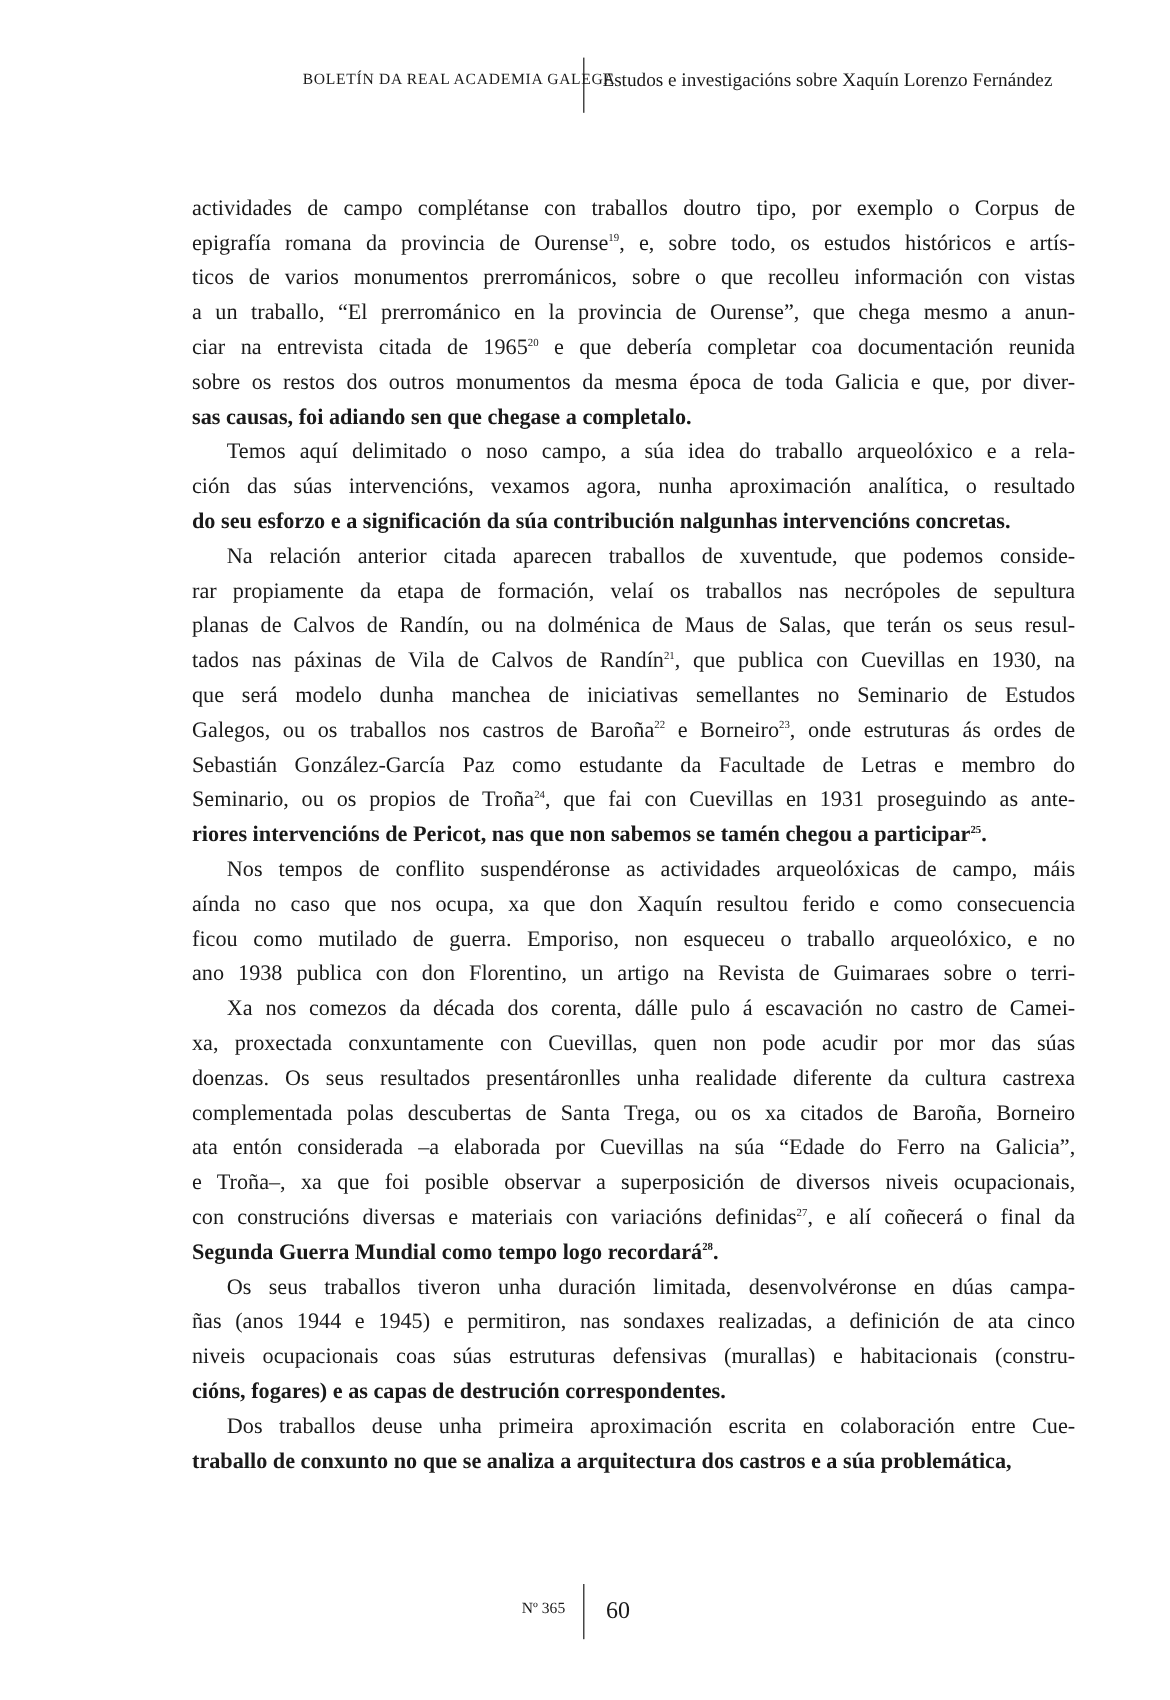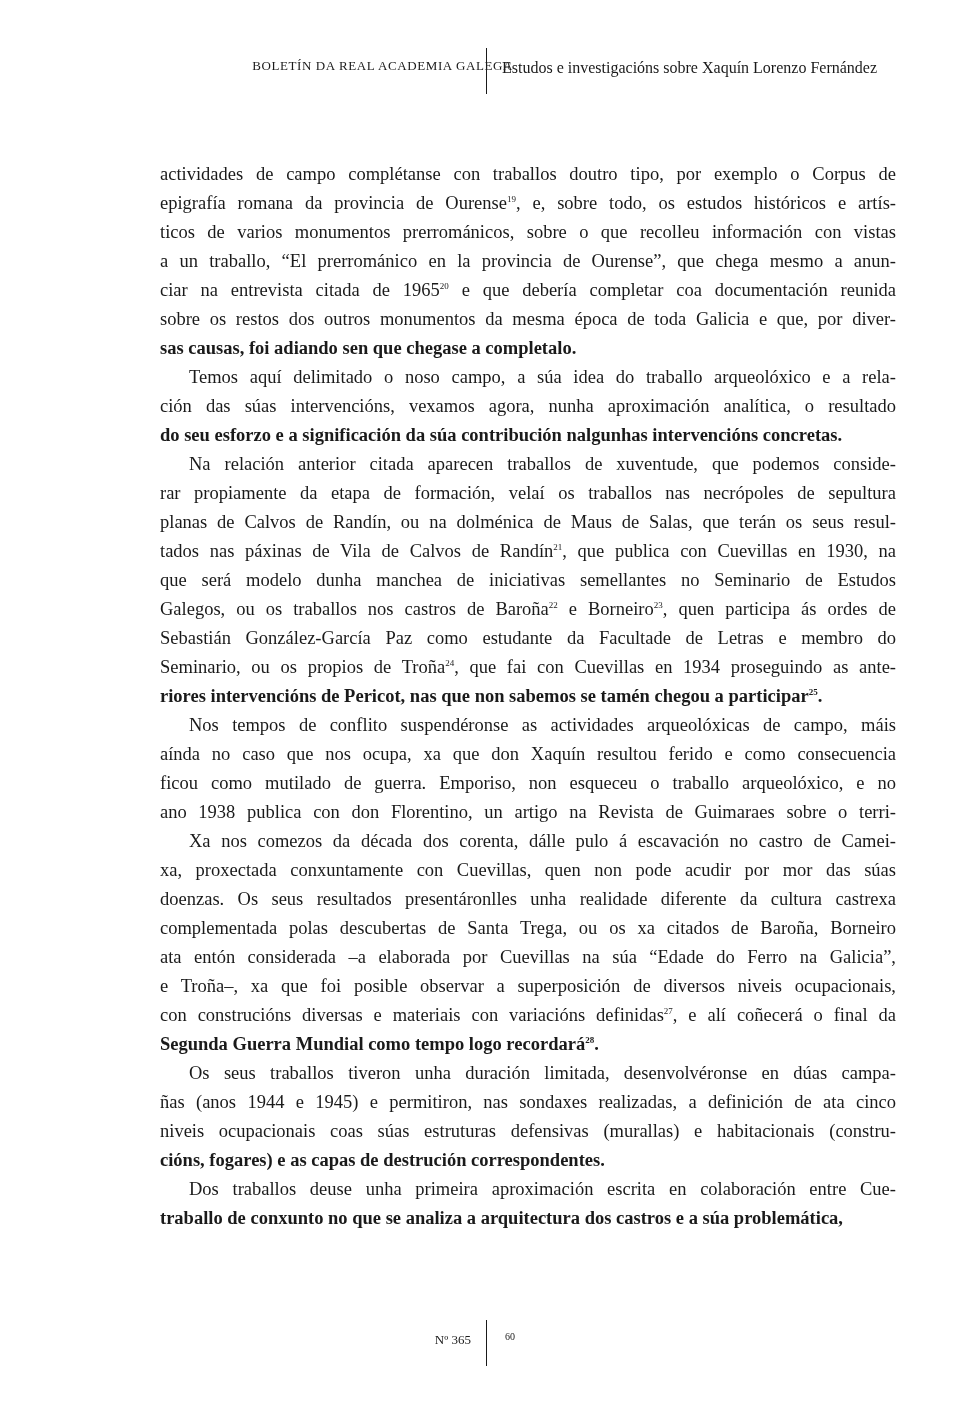--- a/index.html
+++ b/index.html
@@ -11,21 +11,21 @@
   .header-right { position: absolute; left: 502px; top: 13px; font-size: 16px; white-space: nowrap; }
   .body-text { position: absolute; left: 120px; top: 160px; width: 736px; margin-left: 40px; }
   .line { display: block; height: 29px; line-height: 29px; font-size: 18.5px; white-space: nowrap;
           text-align: justify; text-align-last: justify; overflow: visible; }
   .line.last { text-align-last: left; font-weight: bold; }
   .line.indent { padding-left: 29px; }
   sup { font-size: 9px; vertical-align: 7px; line-height: 0; }
   .footer { position: absolute; top: 1320px; left: 0; width: 975px; height: 48px; }
   .footer-left { position: absolute; right: 504px; top: 12px; font-size: 13px; white-space: nowrap; }
   .footer-rule { position: absolute; left: 486px; top: 0; width: 1px; height: 46px; background: #1a1a1a; }
-  .footer-right { position: absolute; left: 505px; top: 11px; font-size: 10px; font-weight: normal; }
+  .footer-right { position: absolute; left: 505px; top: 11px; font-size: 20px; font-weight: normal; }
 </style>
 </head>
 <body>
 
 <div class="header">
   <span class="header-left">BOLETÍN DA REAL ACADEMIA GALEGA</span>
   <span class="header-rule"></span>
   <span class="header-right">Estudos e investigacións sobre Xaquín Lorenzo Fernández</span>
 </div>
 
@@ -43,23 +43,23 @@
       <span class="line indent"><span>Temos aquí delimitado o noso campo, a súa idea do traballo arqueolóxico e a rela-</span></span>
       <span class="line"><span>ción das súas intervencións, vexamos agora, nunha aproximación analítica, o resultado</span></span>
       <span class="line last"><span>do seu esforzo e a significación da súa contribución nalgunhas intervencións concretas.</span></span>
     </div>
     <div>
       <span class="line indent"><span>Na relación anterior citada aparecen traballos de xuventude, que podemos conside-</span></span>
       <span class="line"><span>rar propiamente da etapa de formación, velaí os traballos nas necrópoles de sepultura</span></span>
       <span class="line"><span>planas de Calvos de Randín, ou na dolménica de Maus de Salas, que terán os seus resul-</span></span>
       <span class="line"><span>tados nas páxinas de Vila de Calvos de Randín</span><sup>21</sup><span>, que publica con Cuevillas en 1930, na</span></span>
       <span class="line"><span>que será modelo dunha manchea de iniciativas semellantes no Seminario de Estudos</span></span>
-      <span class="line"><span>Galegos, ou os traballos nos castros de Baroña</span><sup>22</sup><span> e Borneiro</span><sup>23</sup><span>, quen participa ás ordes de</span></span>
+      <span class="line"><span>Galegos, ou os traballos nos castros de Baroña</span><sup>22</sup><span> e Borneiro</span><sup>23</sup><span>, onde estruturas ás ordes de</span></span>
       <span class="line"><span>Sebastián González-García Paz como estudante da Facultade de Letras e membro do</span></span>
-      <span class="line"><span>Seminario, ou os propios de Troña</span><sup>24</sup><span>, que fai con Cuevillas en 1934 proseguindo as ante-</span></span>
+      <span class="line"><span>Seminario, ou os propios de Troña</span><sup>24</sup><span>, que fai con Cuevillas en 1931 proseguindo as ante-</span></span>
       <span class="line last"><span>riores intervencións de Pericot, nas que non sabemos se tamén chegou a participar</span><sup>25</sup><span>.</span></span>
     </div>
     <div>
       <span class="line indent"><span>Nos tempos de conflito suspendéronse as actividades arqueolóxicas de campo, máis</span></span>
       <span class="line"><span>aínda no caso que nos ocupa, xa que don Xaquín resultou ferido e como consecuencia</span></span>
       <span class="line"><span>ficou como mutilado de guerra. Emporiso, non esqueceu o traballo arqueolóxico, e no</span></span>
       <span class="line"><span>ano 1938 publica con don Florentino, un artigo na Revista de Guimaraes sobre o terri-</span></span>
     </div>
     <div>
       <span class="line indent"><span>Xa nos comezos da década dos corenta, dálle pulo á escavación no castro de Camei-</span></span>

